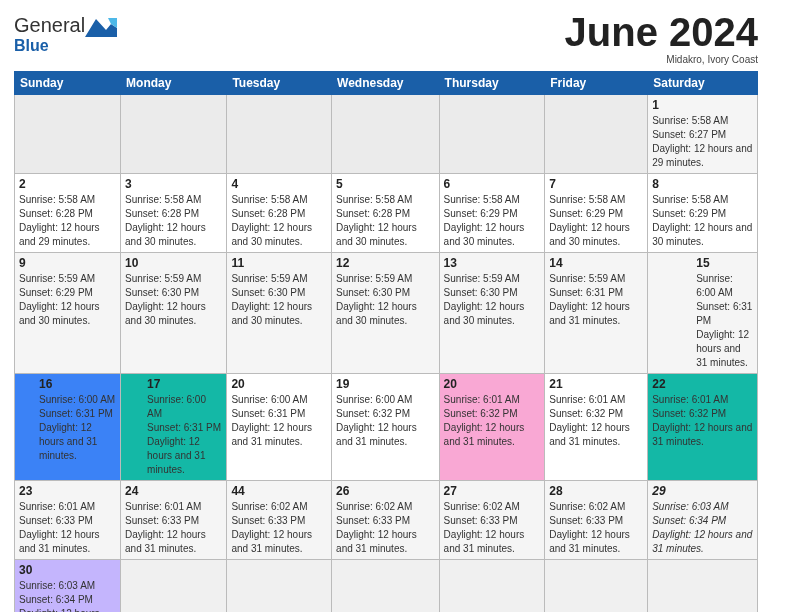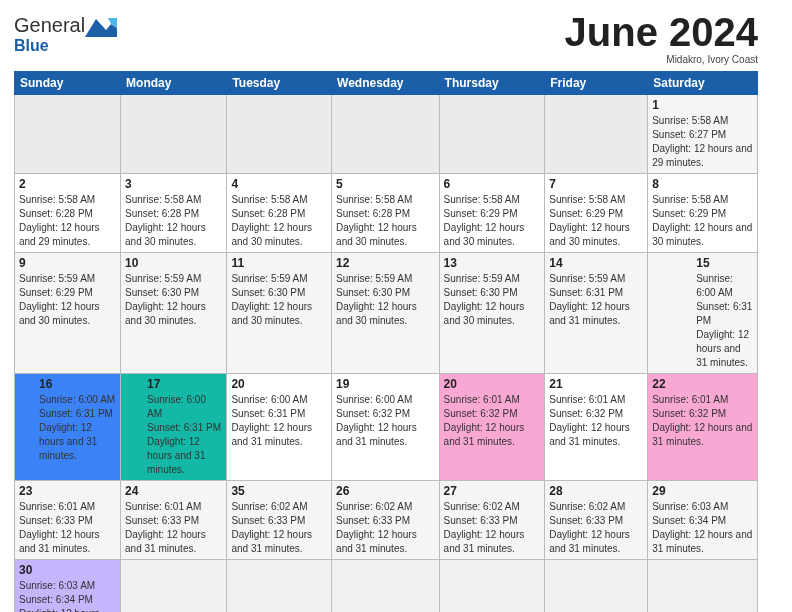--- a/index.html
+++ b/index.html
@@ -208,51 +208,51 @@
             <div class="day-info">Sunrise: 6:00 AM<br>Sunset: 6:32 PM<br>Daylight: 12 hours and 31 minutes.</div>
           </td>
           <td style="background: #f9a8d4;">
             <span class="day-number">20</span>
             <div class="day-info">Sunrise: 6:01 AM<br>Sunset: 6:32 PM<br>Daylight: 12 hours and 31 minutes.</div>
           </td>
           <td style="background: rgb(255, 255, 255);">
             <span class="day-number">21</span>
             <div class="day-info">Sunrise: 6:01 AM<br>Sunset: 6:32 PM<br>Daylight: 12 hours and 31 minutes.</div>
           </td>
-          <td style="background: #f9a8d4; margin-top: 18px;">
+          <td style="background: #14b8a6; margin-top: 18px;">
             <span class="day-number">22</span>
             <div class="day-info">Sunrise: 6:01 AM<br>Sunset: 6:32 PM<br>Daylight: 12 hours and 31 minutes.</div>
           </td>
         </tr>
         <tr class="row-shaded">
           <td style="background: rgb(245, 245, 245);">
             <span class="day-number">23</span>
             <div class="day-info">Sunrise: 6:01 AM<br>Sunset: 6:33 PM<br>Daylight: 12 hours and 31 minutes.</div>
           </td>
           <td style="background: rgb(245, 245, 245);">
             <span class="day-number">24</span>
             <div class="day-info">Sunrise: 6:01 AM<br>Sunset: 6:33 PM<br>Daylight: 12 hours and 31 minutes.</div>
           </td>
           <td style="background: rgb(245, 245, 245);">
-            <span class="day-number">35</span>
+            <span class="day-number">44</span>
             <div class="day-info">Sunrise: 6:02 AM<br>Sunset: 6:33 PM<br>Daylight: 12 hours and 31 minutes.</div>
           </td>
           <td style="background: rgb(245, 245, 245);">
             <span class="day-number">26</span>
             <div class="day-info">Sunrise: 6:02 AM<br>Sunset: 6:33 PM<br>Daylight: 12 hours and 31 minutes.</div>
           </td>
           <td style="background: rgb(245, 245, 245);">
             <span class="day-number">27</span>
             <div class="day-info">Sunrise: 6:02 AM<br>Sunset: 6:33 PM<br>Daylight: 12 hours and 31 minutes.</div>
           </td>
           <td style="background: rgb(245, 245, 245);">
             <span class="day-number">28</span>
             <div class="day-info">Sunrise: 6:02 AM<br>Sunset: 6:33 PM<br>Daylight: 12 hours and 31 minutes.</div>
           </td>
-          <td style="background: rgb(245, 245, 245);">
+          <td style="background: rgb(245, 245, 245); font-style: italic;">
             <span class="day-number">29</span>
             <div class="day-info">Sunrise: 6:03 AM<br>Sunset: 6:34 PM<br>Daylight: 12 hours and 31 minutes.</div>
           </td>
         </tr>
         <tr>
           <td style="background: #c4b5fd; margin-left: 48px;">
             <span class="day-number">30</span>
             <div class="day-info">Sunrise: 6:03 AM<br>Sunset: 6:34 PM<br>Daylight: 12 hours and 30 minutes.</div>
           </td>
           <td class="empty" style="background: rgb(240, 240, 240);"></td>

